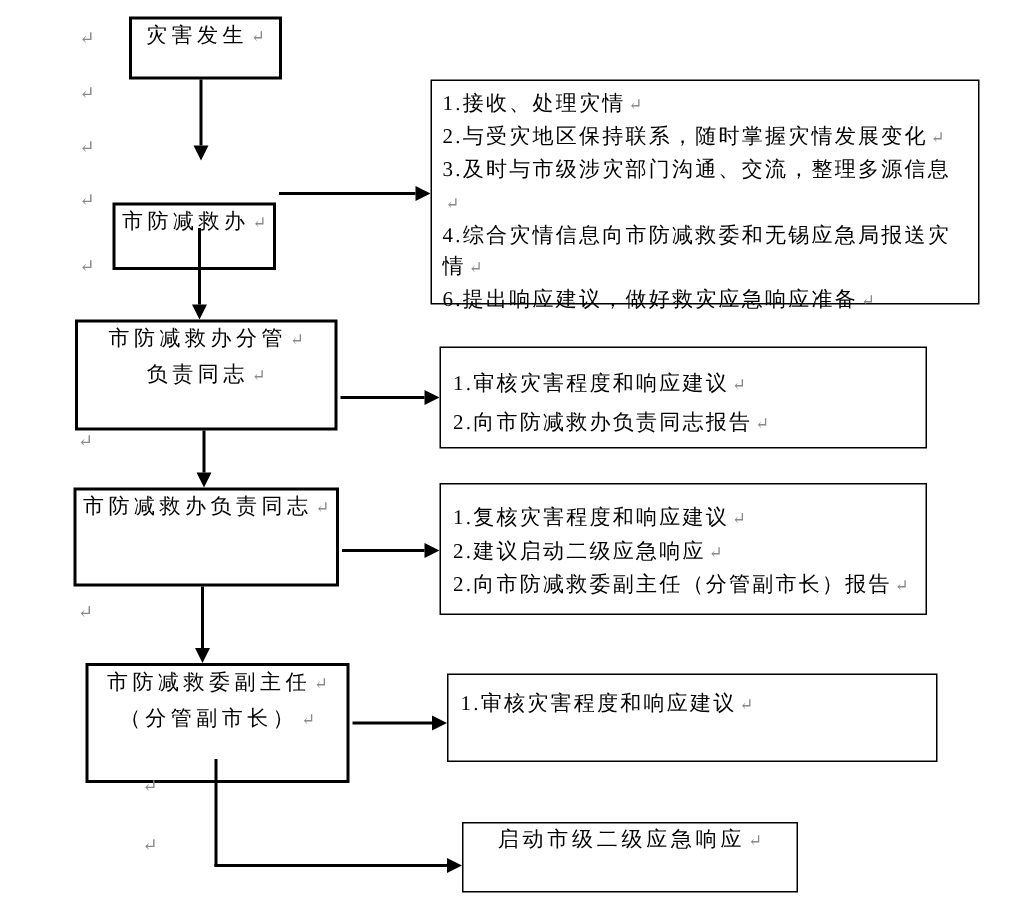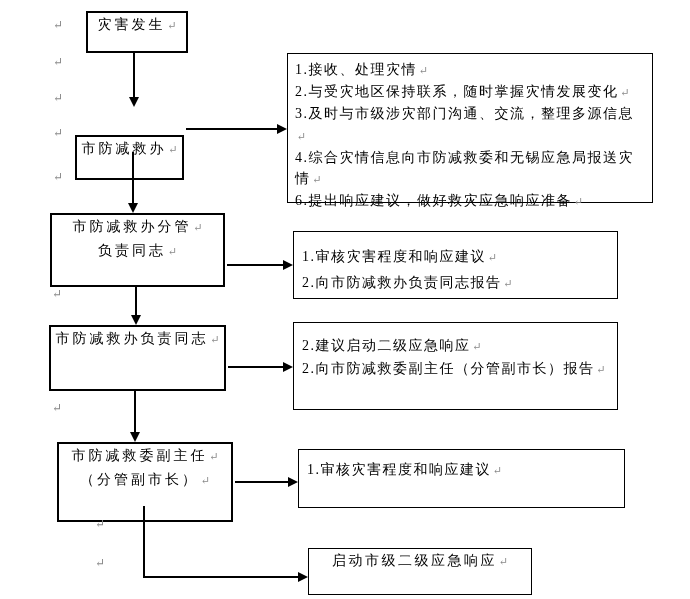--- a/index.html
+++ b/index.html
@@ -83,20 +83,21 @@
     <div class="dline"><span>4.综合灾情信息向市防减救委和无锡应急局报送灾情</span><span class="pm">↵</span></div>
     <div class="dline"><span>6.提出响应建议，做好救灾应急响应准备</span><span class="pm">↵</span></div>
   </div>
 
   <div class="detail" id="d2">
     <div class="dline"><span>1.审核灾害程度和响应建议</span><span class="pm">↵</span></div>
     <div class="dline"><span>2.向市防减救办负责同志报告</span><span class="pm">↵</span></div>
   </div>
 
   <div class="detail" id="d3">
+    <div class="dline"><span>1.复核灾害程度和响应建议</span><span class="pm">↵</span></div>
     <div class="dline"><span>2.建议启动二级应急响应</span><span class="pm">↵</span></div>
     <div class="dline"><span>2.向市防减救委副主任（分管副市长）报告</span><span class="pm">↵</span></div>
   </div>
 
   <div class="detail" id="d4">
     <div class="dline"><span>1.审核灾害程度和响应建议</span><span class="pm">↵</span></div>
   </div>
 
   <div class="vline" style="left:133px;top:53px;height:44px;"></div>
   <div class="head-down" style="left:129px;top:97px;"></div>

